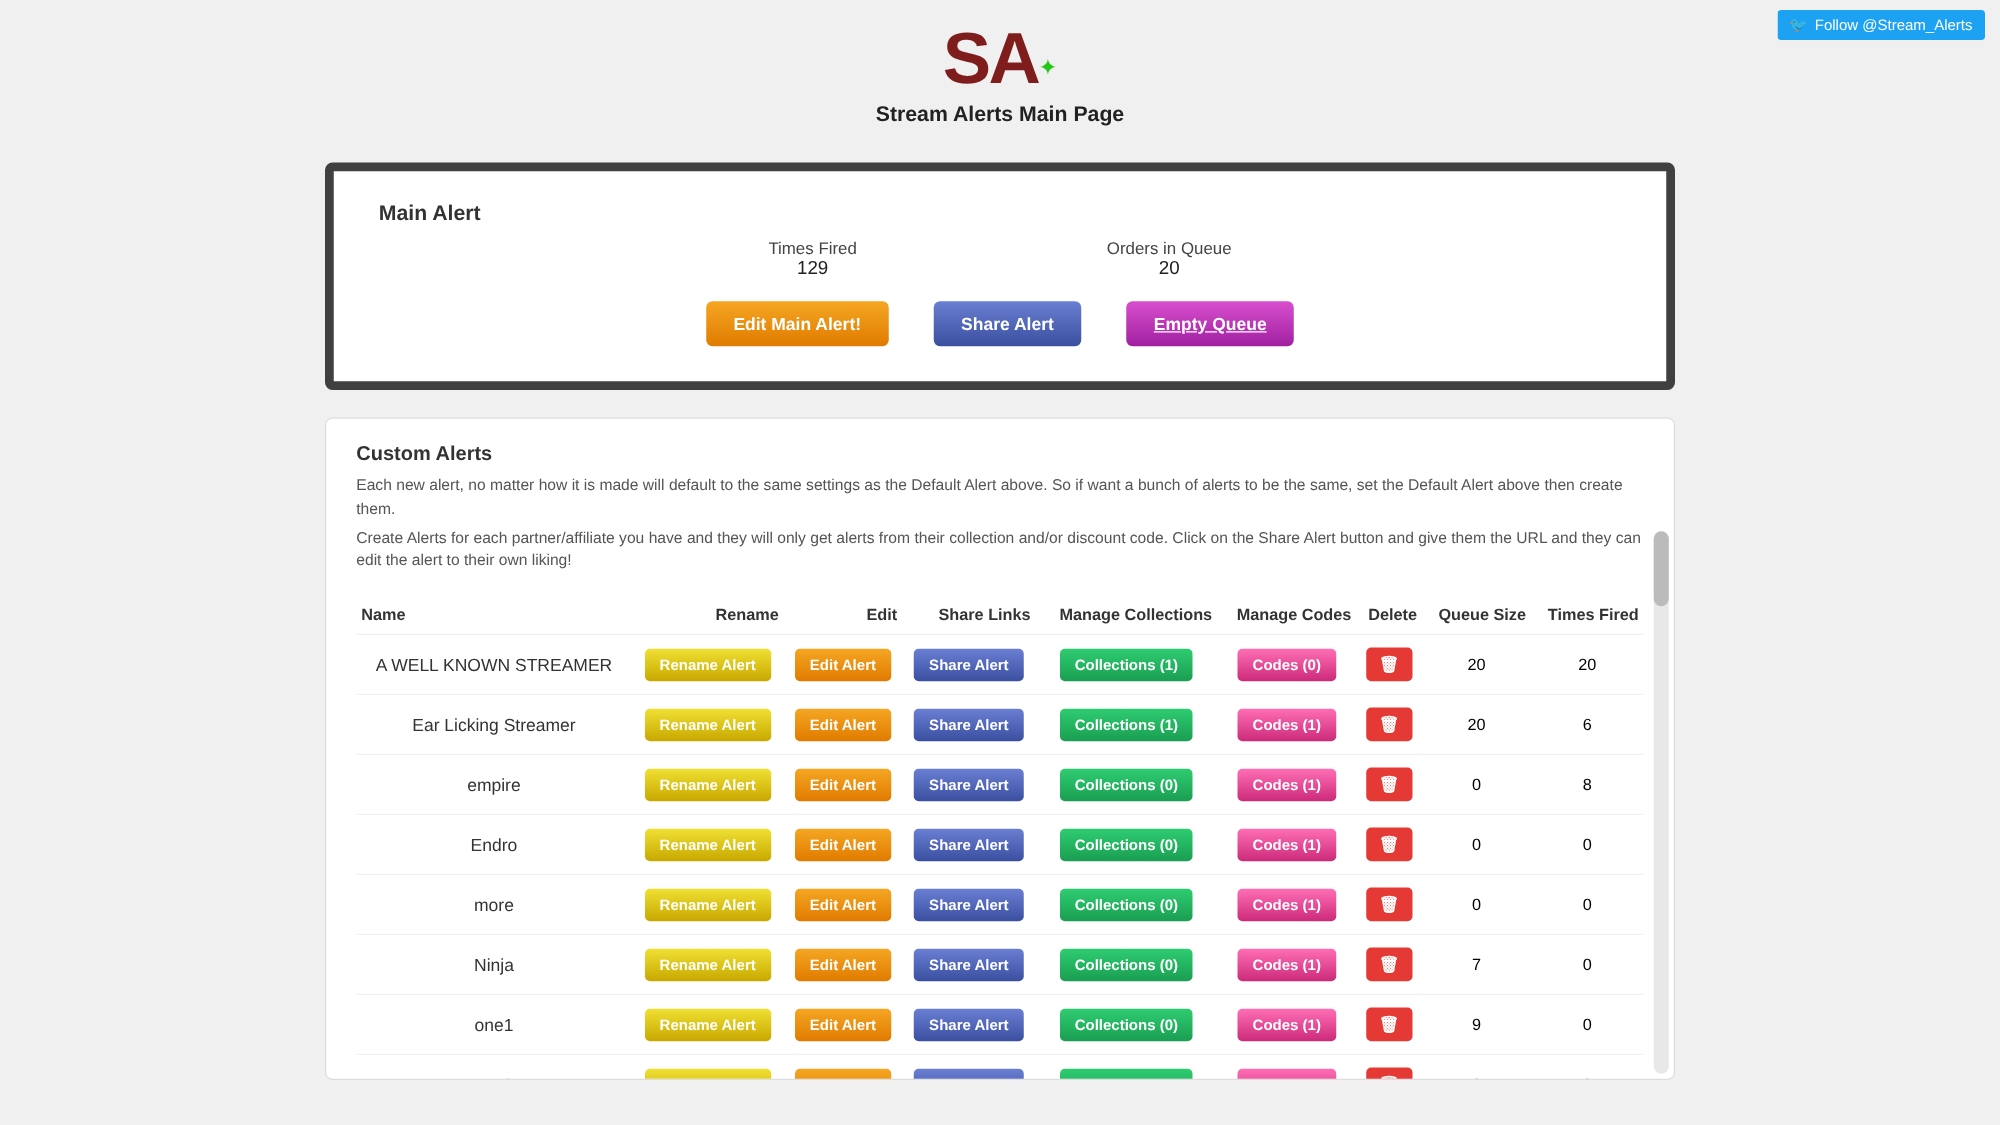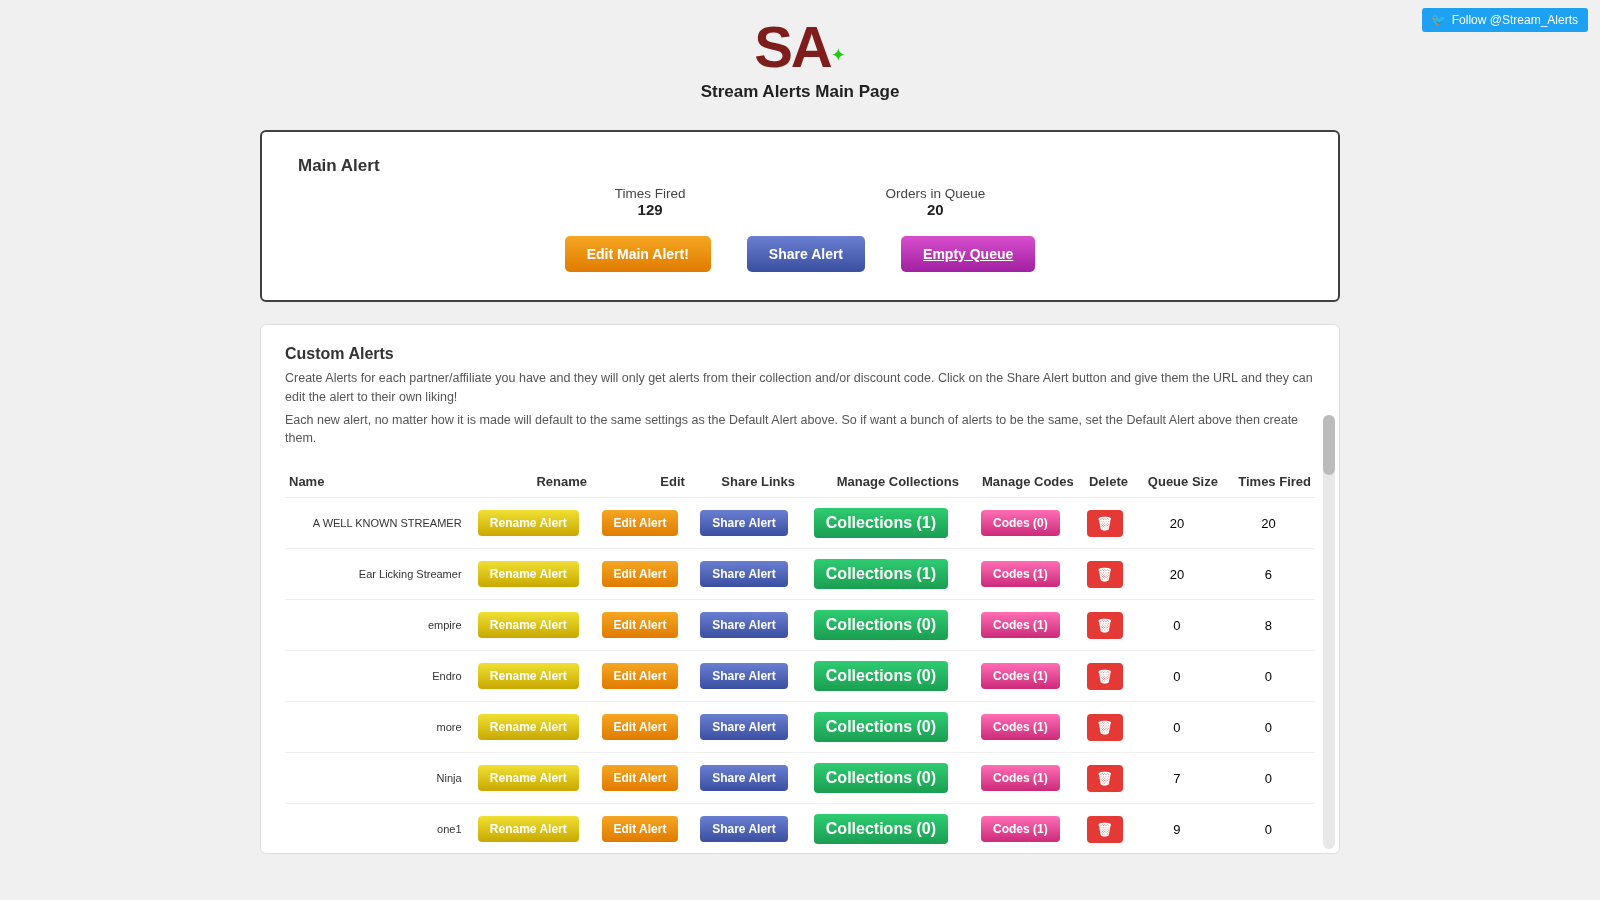--- a/index.html
+++ b/index.html
@@ -54,21 +54,21 @@
       color: #222;
       margin-top: 2px;
     }
     .main-content {
       max-width: 1100px;
       margin: 18px auto 0 auto;
       padding: 0 10px;
     }
     .main-alert-card {
       background: #fff;
-      border: 2px solid #404040;
+      border: 7px solid #404040;
       border-radius: 6px;
       padding: 24px 36px 28px 36px;
       margin-bottom: 22px;
     }
     .main-alert-title {
       font-size: 17px;
       font-weight: bold;
       color: #333;
       margin-bottom: 10px;
     }
@@ -85,21 +85,21 @@
     }
     .stat-block {
       text-align: center;
     }
     .stat-label {
       font-size: 13.5px;
       color: #444;
     }
     .stat-value {
       font-size: 15px;
-      font-weight: bold;
+      font-weight: normal;
       color: #222;
     }
     .main-alert-btns {
       display: flex;
       justify-content: center;
       gap: 36px;
     }
     .btn-edit-main {
       background: linear-gradient(to bottom, #f5a623, #e07b00);
       color: #fff;
@@ -168,23 +168,23 @@
     .alerts-table th:first-child {
       text-align: left;
     }
     .alerts-table td {
       text-align: center;
       padding: 10px 4px;
       border-bottom: 1px solid #f0f0f0;
       vertical-align: middle;
     }
     .alerts-table td:first-child {
-      text-align: right;
+      text-align: center;
       color: #333;
-      font-size: 11px;
+      font-size: 14px;
     }
     .btn-rename {
       background: linear-gradient(to bottom, #f0e033, #c8a800);
       color: #fff;
       border: none;
       border-radius: 4px;
       padding: 6px 12px;
       font-size: 12px;
       font-weight: bold;
       cursor: pointer;
@@ -211,21 +211,21 @@
       font-weight: bold;
       cursor: pointer;
       white-space: nowrap;
     }
     .btn-collections {
       background: linear-gradient(to bottom, #2ecc71, #1a9e52);
       color: #fff;
       border: none;
       border-radius: 4px;
       padding: 6px 12px;
-      font-size: 16px;
+      font-size: 12px;
       font-weight: bold;
       cursor: pointer;
       white-space: nowrap;
     }
     .btn-codes {
       background: linear-gradient(to bottom, #ff6eb5, #cc2a7a);
       color: #fff;
       border: none;
       border-radius: 4px;
       padding: 6px 12px;
@@ -300,22 +300,22 @@
     </div>
     <div class="main-alert-btns">
       <button class="btn-edit-main">Edit Main Alert!</button>
       <button class="btn-share-alert">Share Alert</button>
       <button class="btn-empty-queue">Empty Queue</button>
     </div>
   </div>
 
   <div class="custom-alerts-section">
     <div class="custom-alerts-title">Custom Alerts</div>
+    <div class="custom-alerts-desc">Each new alert, no matter how it is made will default to the same settings as the Default Alert above. So if want a bunch of alerts to be the same, set the Default Alert above then create them.</div>
     <div class="custom-alerts-desc">Create Alerts for each partner/affiliate you have and they will only get alerts from their collection and/or discount code. Click on the Share Alert button and give them the URL and they can edit the alert to their own liking!</div>
-    <div class="custom-alerts-desc">Each new alert, no matter how it is made will default to the same settings as the Default Alert above. So if want a bunch of alerts to be the same, set the Default Alert above then create them.</div>
 
     <div class="table-wrapper">
       <table class="alerts-table">
         <thead>
           <tr>
             <th>Name</th>
             <th>Rename</th>
             <th>Edit</th>
             <th>Share Links</th>
             <th>Manage Collections</th>

